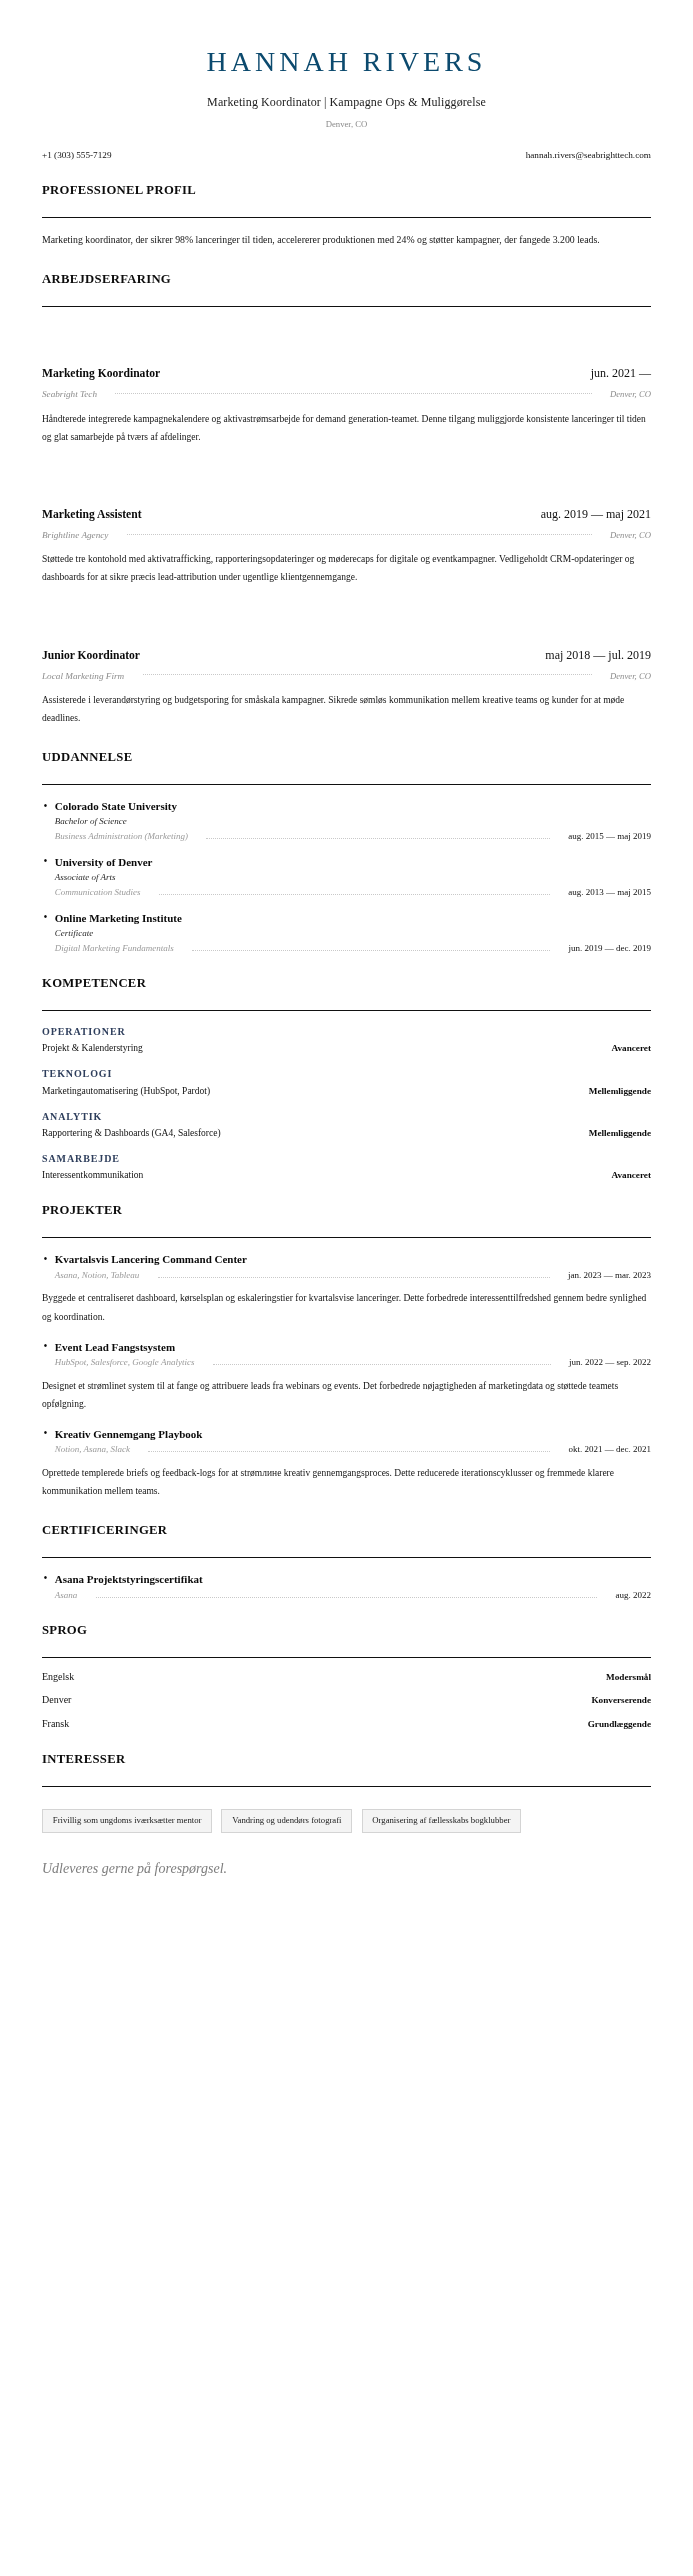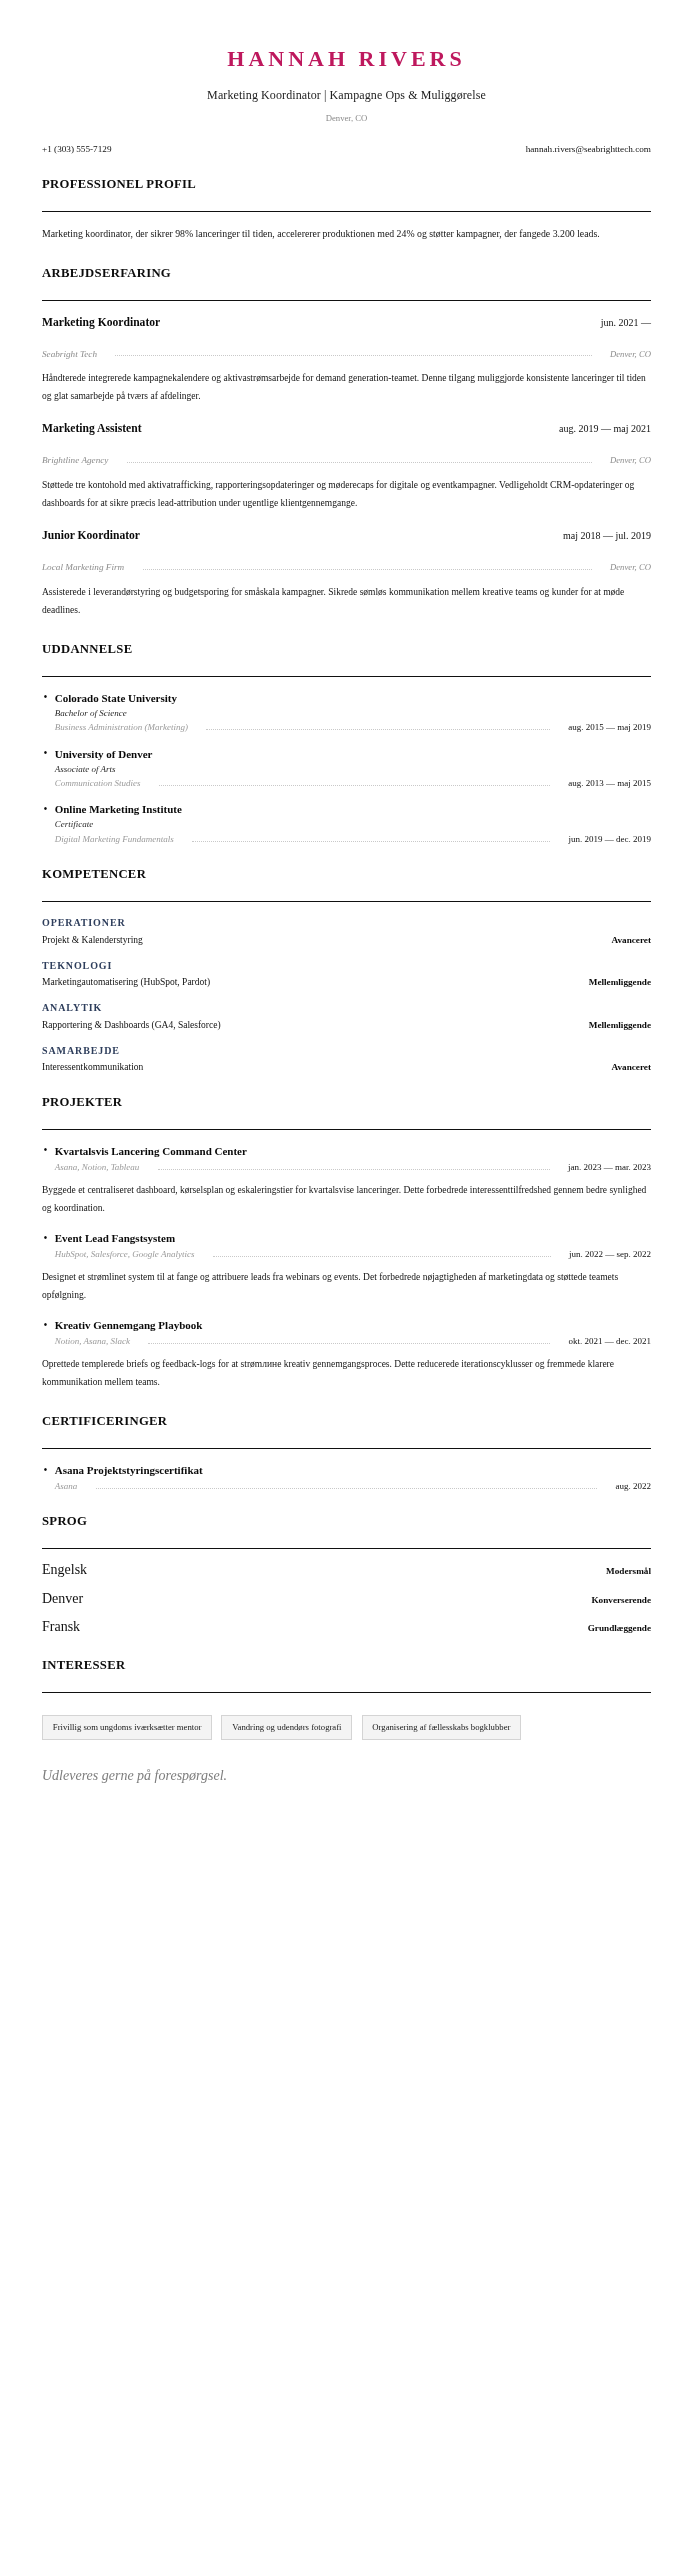--- a/index.html
+++ b/index.html
@@ -17,26 +17,26 @@
     width: 693px;
     min-height: 2576px;
     box-sizing: border-box;
     padding: 32px 42px 23px 42px;
     background: #ffffff;
   }
 
   
   .hdr { text-align: center; }
   .hdr-name {
-    font-size: 22px;
-    font-weight: 700;
+    font-size: 28px;
+    font-weight: 400;
     letter-spacing: 4px;
     line-height: 1.08;
     margin: 15px 0 0 0;
-    color: #be185d;
+    color: #0c4a6e;
   }
   .hdr-title {
     font-size: 12px;
     font-weight: 400;
     color: #1d1d1d;
     margin-top: 17.3px;
     letter-spacing: 0.1px;
   }
   .hdr-loc {
     font-size: 8.7px;
@@ -87,26 +87,27 @@
 
   
   .exp { margin-top: 15px; }
   .exp + .exp { margin-top: 17.3px; }
   .exp-title {
     font-size: 11.6px;
     font-weight: 700;
     color: #0a0a0a;
   }
   .exp-date {
-    font-size: 10px;
+    font-size: 12px;
     color: #111;
+    margin-top: 44px;
   }
   .exp-sub {
-    margin-top: 20px;
-    align-items: flex-end;
+    margin-top: 8px;
+    align-items: center;
   }
   .exp-org {
     font-size: 9.2px;
     font-style: italic;
     color: #8c8c8c;
   }
   .exp-loc {
     font-size: 8.7px;
     font-style: italic;
     color: #8c8c8c;
@@ -180,21 +181,21 @@
     color: #2e3e5c;
     text-transform: uppercase;
   }
   .skill-row { margin-top: 6.4px; }
   .skill-name { font-size: 9.5px; color: #111; }
   .skill-level { font-size: 9.2px; font-weight: 700; color: #0a0a0a; }
 
   
   .lang-row { margin-top: 12.7px; }
   .lang-row:first-child { margin-top: 14px; }
-  .lang-name { font-size: 14px; color: #111; text-align: right; }
+  .lang-name { font-size: 10px; color: #111; text-align: right; }
   .lang-level { font-size: 9.2px; font-weight: 700; color: #0a0a0a; }
 
   
   .chips {
     margin-top: 22px;
     display: flex;
     flex-wrap: wrap;
     gap: 7.5px 9.2px;
     max-width: 555px;
   }

